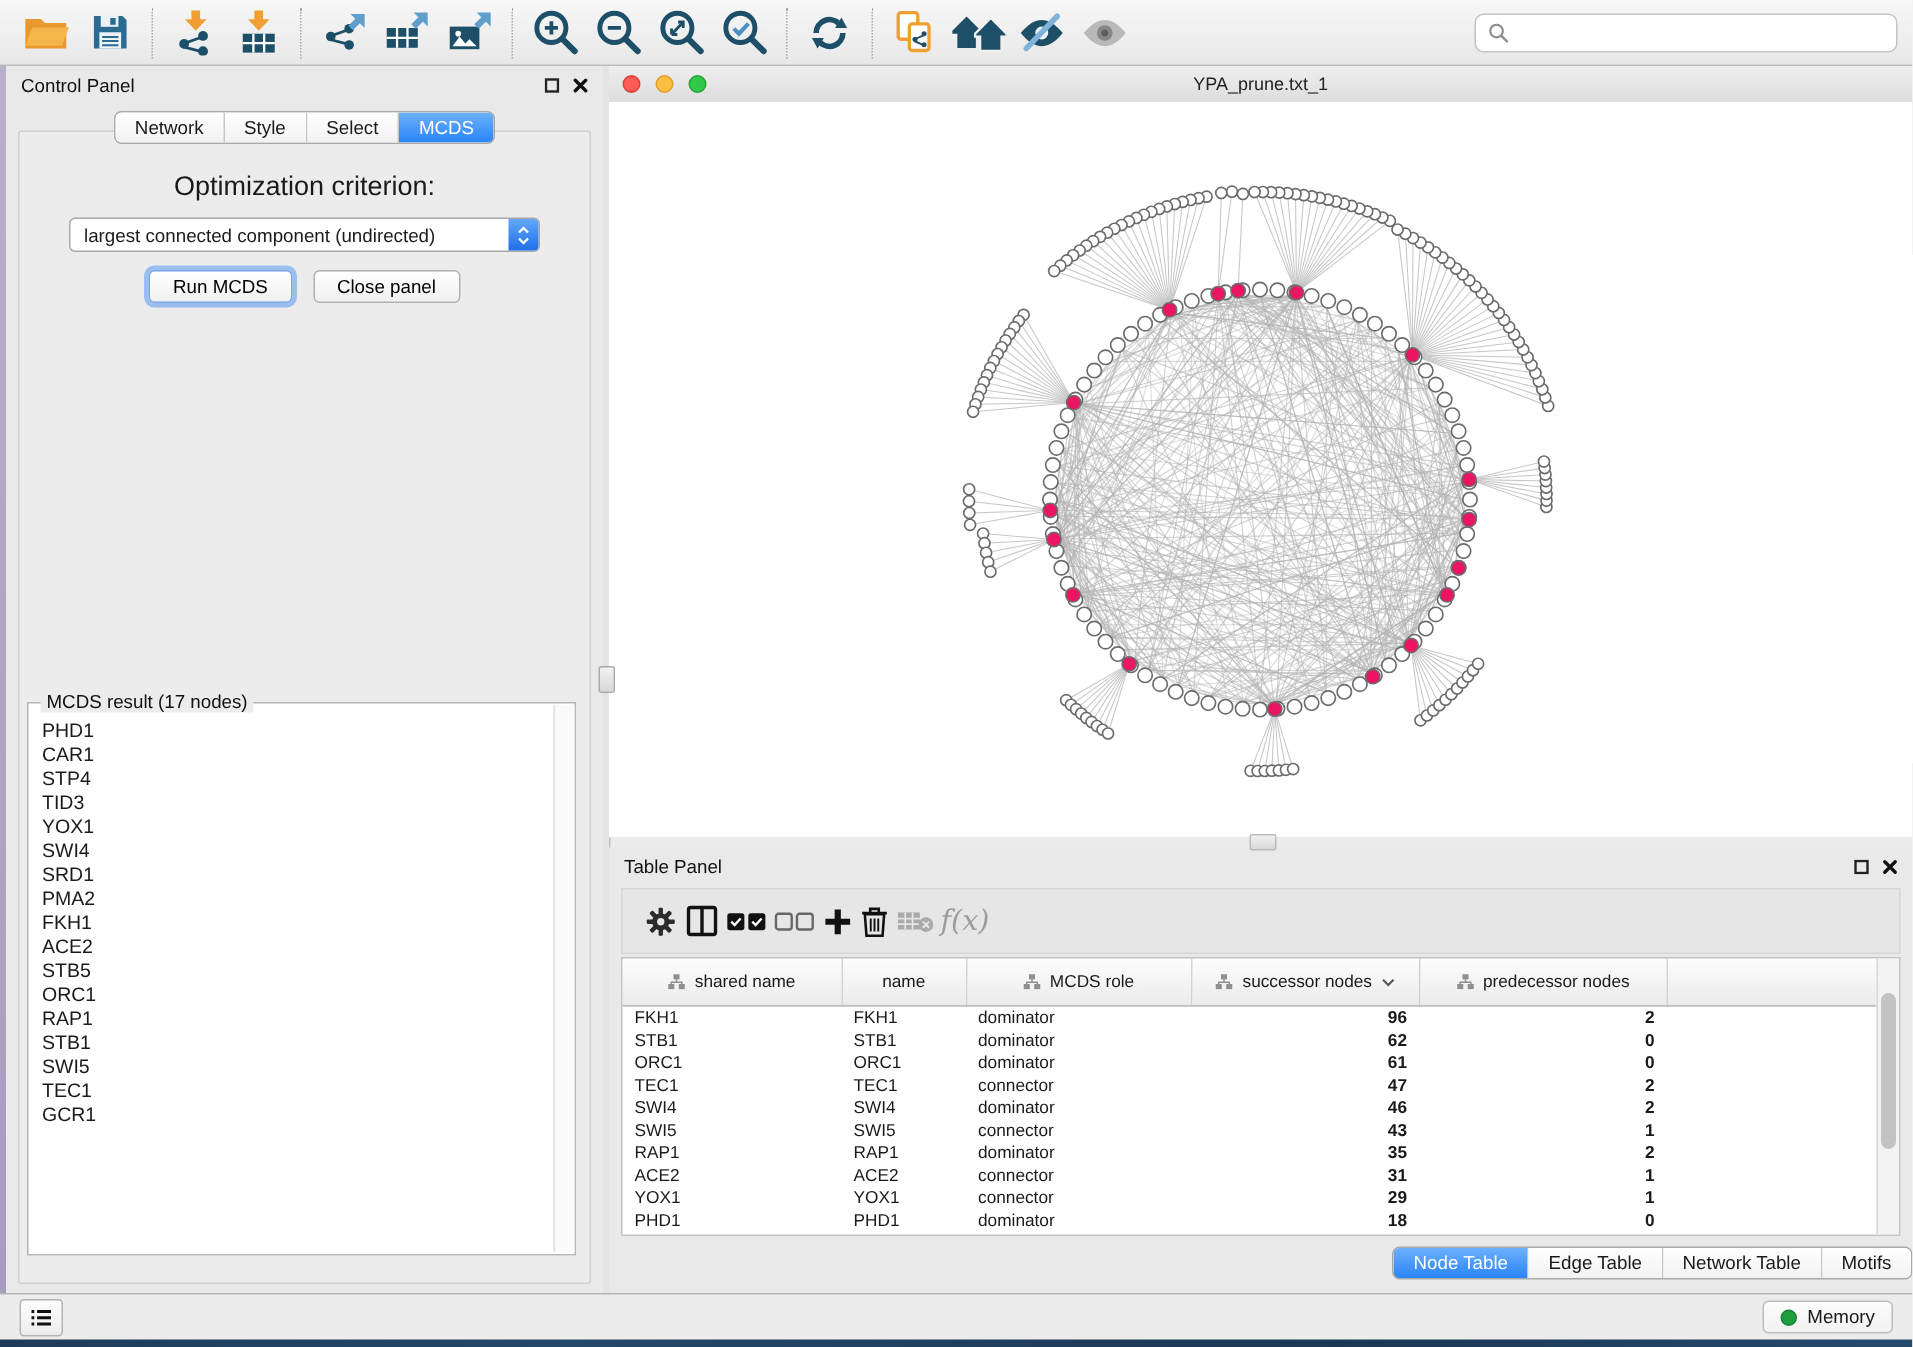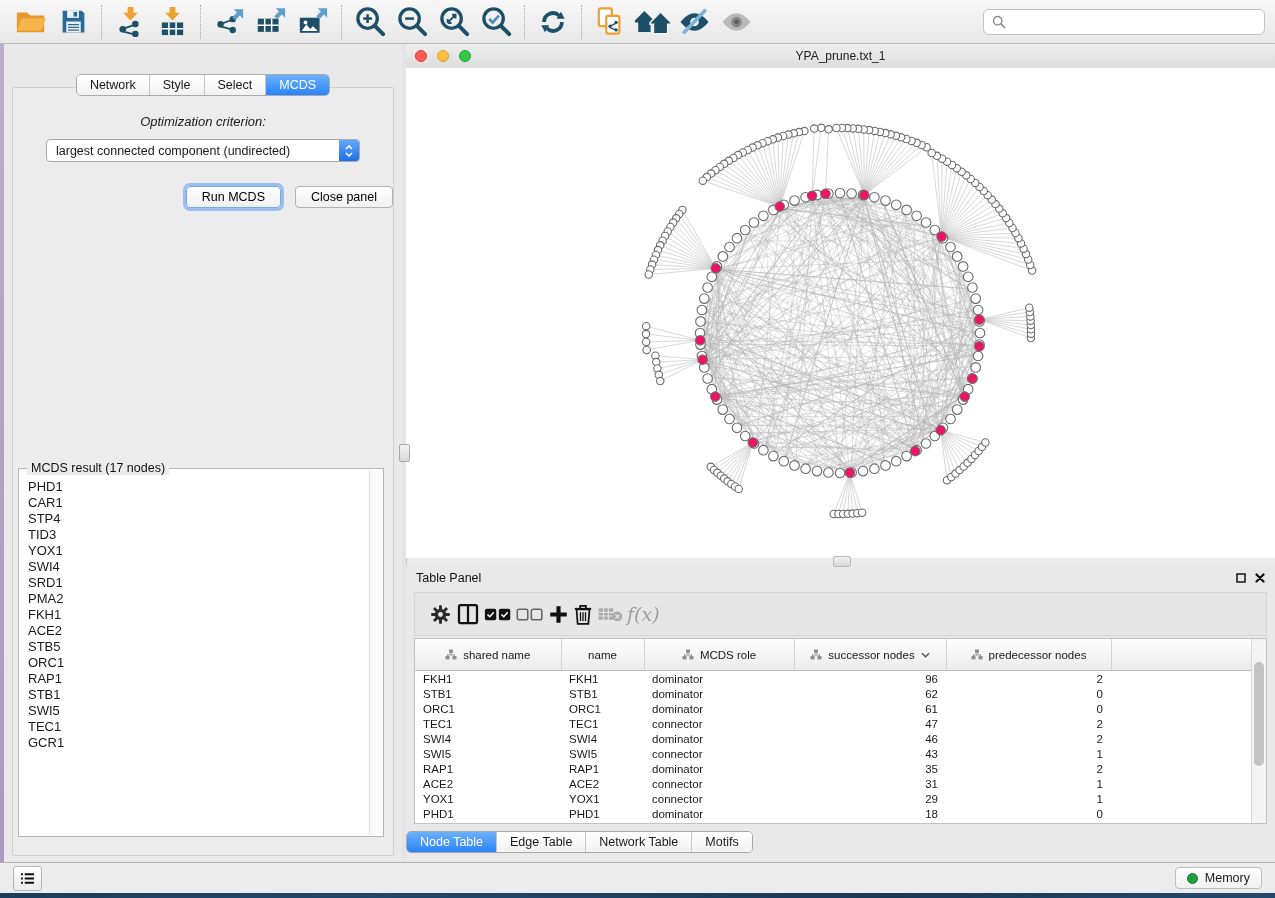--- a/index.html
+++ b/index.html
@@ -19,25 +19,25 @@
   
   .control-panel{position:absolute;left:4px;top:44px;width:398px;bottom:36px;background:#e9e9e9;}
   .panel-header{height:26px;display:flex;align-items:center;padding:0 10px;font-size:12.5px;color:#111;}
   .panel-icons{margin-left:auto;display:flex;gap:9px;align-items:center;}
   .cp-body{position:absolute;left:8px;right:8px;top:43px;bottom:6px;background:#ececec;border:1px solid #d0d0d0;border-radius:2px;box-sizing:border-box;}
   .cp-tabs{position:absolute;left:0;right:0;top:30px;display:flex;justify-content:center;z-index:2;}
   .seg{display:flex;border:1px solid #a9a9a9;border-radius:5px;overflow:hidden;background:#fff;}
   .seg>div{padding:3px 13px;font-size:12.5px;border-right:1px solid #c6c6c6;background:linear-gradient(#ffffff,#f2f2f2);color:#1a1a1a;white-space:nowrap;}
   .seg>div:last-child{border-right:none;}
   .seg>div.sel{background:linear-gradient(#6cb0fc,#2a84f8);color:#fff;}
-  .opt-label{margin-top:26px;text-align:center;font-size:13px;font-style:italic;}
+  .opt-label{margin-top:26px;text-align:center;font-size:18px;}
   .mac-select{margin:10px auto 0;width:314px;height:23px;border:1px solid #a8a8a8;border-radius:4px;background:#fff;display:flex;align-items:center;box-sizing:border-box;}
   .mac-select .val{flex:1;padding:0 9px;font-size:12.5px;white-space:nowrap;overflow:hidden;}
   .mac-select .stepper{width:20px;align-self:stretch;background:linear-gradient(#62a8fa,#1f6fe8);border-radius:0 3px 3px 0;display:flex;flex-direction:column;align-items:center;justify-content:center;gap:2px;}
-  .btn-row{display:flex;justify-content:flex-end;gap:14px;margin-top:24px;}
+  .btn-row{display:flex;justify-content:center;gap:14px;margin-top:12px;}
   .mac-btn{background:linear-gradient(#ffffff,#f0f0f0);border:1px solid #b2b2b2;border-radius:4px;padding:3px 15px;font-size:12.5px;font-family:"Liberation Sans",sans-serif;}
   .focus-ring{box-shadow:0 0 0 3px rgba(110,168,240,.65);border-color:#79a7e8;}
   .groupbox{position:absolute;left:5px;right:9px;top:380px;bottom:18px;border:1px solid #b5b5b5;background:#fff;}
   .groupbox .legend{position:absolute;top:-8px;left:8px;background:#ececec;padding:0 4px;font-size:12.5px;color:#111;}
   .mcds-list{position:absolute;left:0;top:6px;right:14px;bottom:0;overflow:hidden;padding:4px 0 0 9px;}
   .mcds-item{font-size:13px;line-height:16px;}
   .list-scroll{position:absolute;right:0;top:1px;bottom:1px;width:13px;background:#fafafa;border-left:1px solid #e0e0e0;}
 
   
   .v-divider{position:absolute;left:402px;top:44px;width:4px;bottom:36px;background:#e4e4e4;border-right:1px solid #c4c4c4;}
@@ -58,24 +58,24 @@
   
   .table-panel{position:absolute;left:406px;top:565px;right:0;bottom:36px;background:#e9e9e9;}
   .tp-toolbar{position:absolute;left:8px;right:8px;top:27px;height:44px;background:#e6e6e6;border:1px solid #d6d6d6;display:flex;align-items:center;gap:4px;padding:0 14px;box-sizing:border-box;}
   .tico{display:flex;align-items:center;justify-content:center;}
   .fx{font-family:"DejaVu Serif",serif;font-style:italic;font-size:19px;color:#9c9c9c;}
   .tp-tablewrap{position:absolute;left:8px;right:8px;top:73px;bottom:38px;background:#fff;border:1px solid #c2c2c2;overflow:hidden;}
   table.node-table{border-collapse:collapse;width:100%;table-layout:fixed;}
   .node-table th{height:31px;font-size:11.5px;font-weight:normal;background:linear-gradient(#fdfdfd,#ebebeb);border-right:1px solid #d2d2d2;border-bottom:1px solid #bdbdbd;white-space:nowrap;overflow:hidden;padding:0;}
   .th-inner{display:flex;align-items:center;justify-content:center;gap:6px;}
   .node-table td{font-size:11.5px;padding:1.5px 8px;white-space:nowrap;overflow:hidden;}
-  .node-table td.num{text-align:right;}
+  .node-table td.num{text-align:right;font-weight:bold;}
   .tbl-scroll{position:absolute;right:0;top:0;bottom:0;width:14px;background:#f3f3f3;border-left:1px solid #d8d8d8;}
   .tbl-thumb{position:absolute;left:2px;right:2px;top:23px;height:104px;background:#c3c3c3;border-radius:5px;}
-  .tp-tabs{position:absolute;left:0;right:0;bottom:9px;display:flex;justify-content:flex-start;}
+  .tp-tabs{position:absolute;left:0;right:0;bottom:9px;display:flex;justify-content:flex-end;}
 
   
   .status-bar{position:absolute;left:0;bottom:5px;height:31px;width:100%;background:#ececec;border-top:1px solid #b6b6b6;display:flex;align-items:center;padding:4px 13px;box-sizing:border-box;}
   .sb-btn{width:27px;height:23px;border:1px solid #b5b5b5;background:linear-gradient(#fdfdfd,#ececec);display:flex;align-items:center;justify-content:center;border-radius:3px;}
   .memory-btn{margin-left:auto;display:flex;align-items:center;gap:7px;border:1px solid #bdbdbd;background:linear-gradient(#fdfdfd,#f1f1f1);border-radius:4px;padding:3px 11px;font-size:12.5px;}
   .mem-dot{width:11px;height:11px;border-radius:50%;background:#1f9e3d;border:1px solid #15803a;box-sizing:border-box;}
 </style>
 </head>
 <body>
 
@@ -219,20 +219,31 @@
           <circle cx="6.5" cy="6.5" r="4.8" fill="none" stroke="#8b8b8b" stroke-width="1.6"></circle>
           <path d="M10.2 10.2L14.5 14.5" stroke="#8b8b8b" stroke-width="1.8" stroke-linecap="round"></path>
         </svg>
       <input type="text" placeholder="" style="">
     </div>
   </div>
 
   <div class="wall-left"></div>
 
   <div class="control-panel">
+    <div class="panel-header">
+      <span>Control Panel</span>
+      <span class="panel-icons">
+        <svg width="10" height="10" viewBox="0 0 10 10">
+            <rect x="1" y="1" width="8" height="8" fill="none" stroke="#222" stroke-width="1.6"></rect>
+          </svg>
+        <svg width="10" height="10" viewBox="0 0 10 10">
+            <path d="M1.5 1.5l7 7M8.5 1.5l-7 7" stroke="#111" stroke-width="2.2" stroke-linecap="round"></path>
+          </svg>
+      </span>
+    </div>
     <div class="cp-tabs">
       <div class="seg">
         <div>Network</div>
         <div>Style</div>
         <div>Select</div>
         <div class="sel">MCDS</div>
       </div>
     </div>
     <div class="cp-body">
       <div class="opt-label">Optimization criterion:</div>

